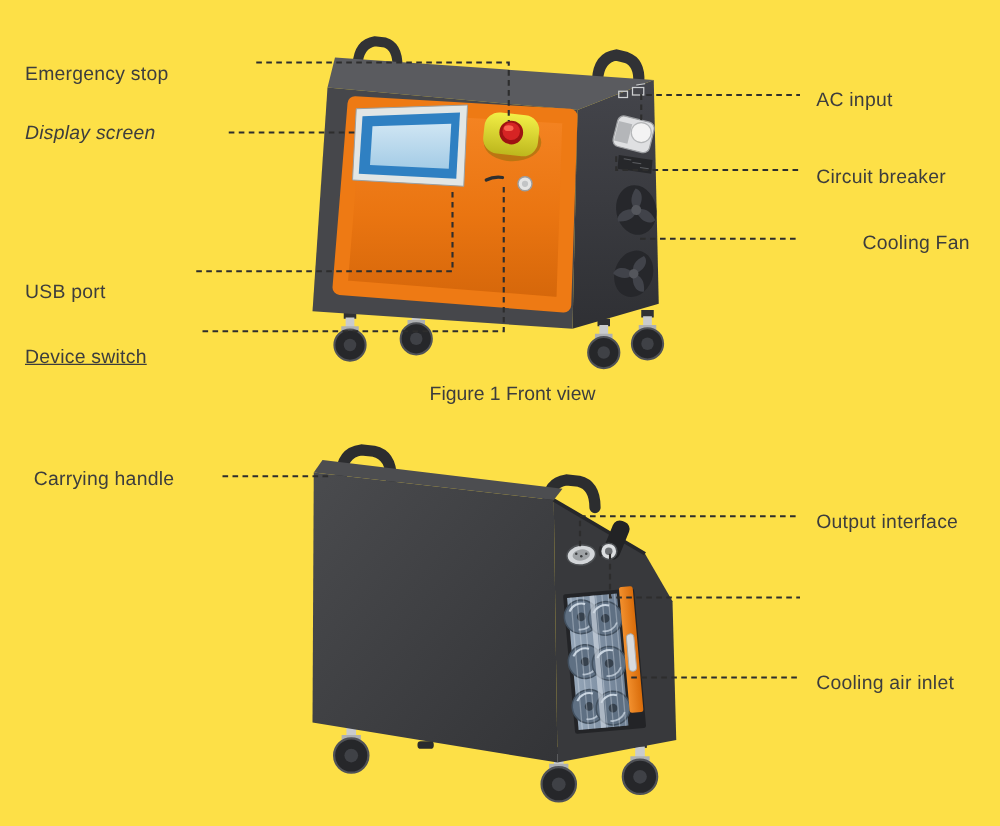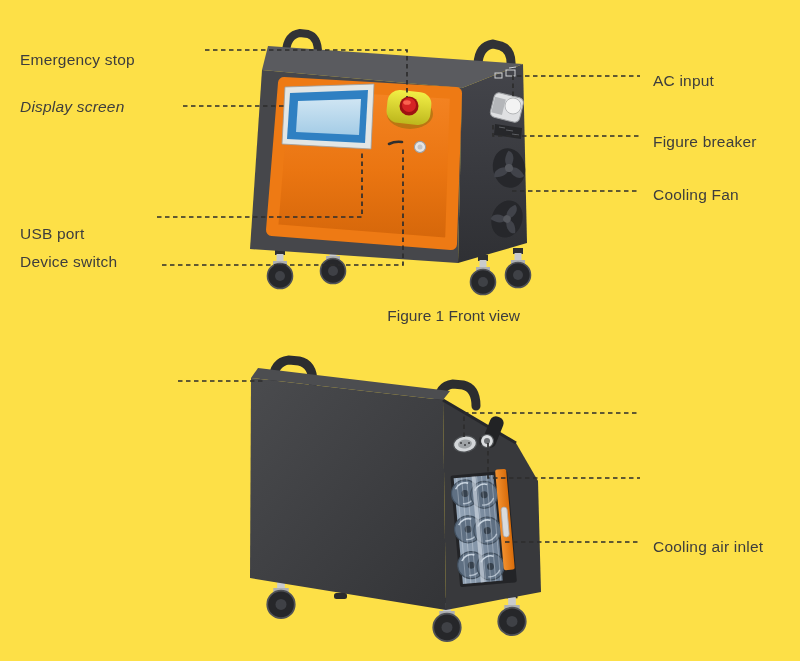--- a/index.html
+++ b/index.html
@@ -16,31 +16,31 @@
     font-size:15.5px;
     letter-spacing:0.2px;
     color:#3d3d3d;
     white-space:nowrap;
     line-height:20px;
   }
   .caption{
     position:absolute;
     font-size:15.5px;
     color:#3d3d3d;
-    text-align:right;
+    text-align:center;
     width:220px;
     line-height:20px;
   }
   .l-es  {left:20px;  top:50px;}
   .l-ds  {left:20px;  top:97px;font-style:italic;}
   .l-usb {left:20px;  top:224px;}
-  .l-dsw {left:20px;  top:252px;}
+  .l-dsw {left:20px;  top:276px;text-decoration:underline;}
   .l-ac  {left:653px; top:71px;text-align:center;}
   .l-cb  {left:653px; top:132px;}
-  .l-cf  {left:653px; top:185px;}
+  .l-cf  {left:690px; top:185px;}
   .l-cap {left:300px; top:306px;}
   .l-ch  {left:27px;  top:374px;}
   .l-oi  {left:653px; top:408px;}
   .l-com {left:653px; top:468px;}
   .l-cai {left:653px; top:537px;text-align:right;}
 </style>
 </head>
 <body>
 
 <div class="canvas">
@@ -244,20 +244,22 @@
       <path d="M505 542 H640"></path>
     </g>
   </svg>
 
   <div class="label l-es">Emergency stop</div>
   <div class="label l-ds">Display screen</div>
   <div class="label l-usb">USB port</div>
   <div class="label l-dsw">Device switch</div>
 
   <div class="label l-ac">AC input</div>
-  <div class="label l-cb">Figure breaker</div>
+  <div class="label l-cb">Circuit breaker</div>
   <div class="label l-cf">Cooling Fan</div>
 
   <div class="caption l-cap">Figure 1 Front view</div>
 
+  <div class="label l-ch">Carrying handle</div>
+  <div class="label l-oi">Output interface</div>
   <div class="label l-cai">Cooling air inlet</div>
 
 </div>
 
 </body></html>

